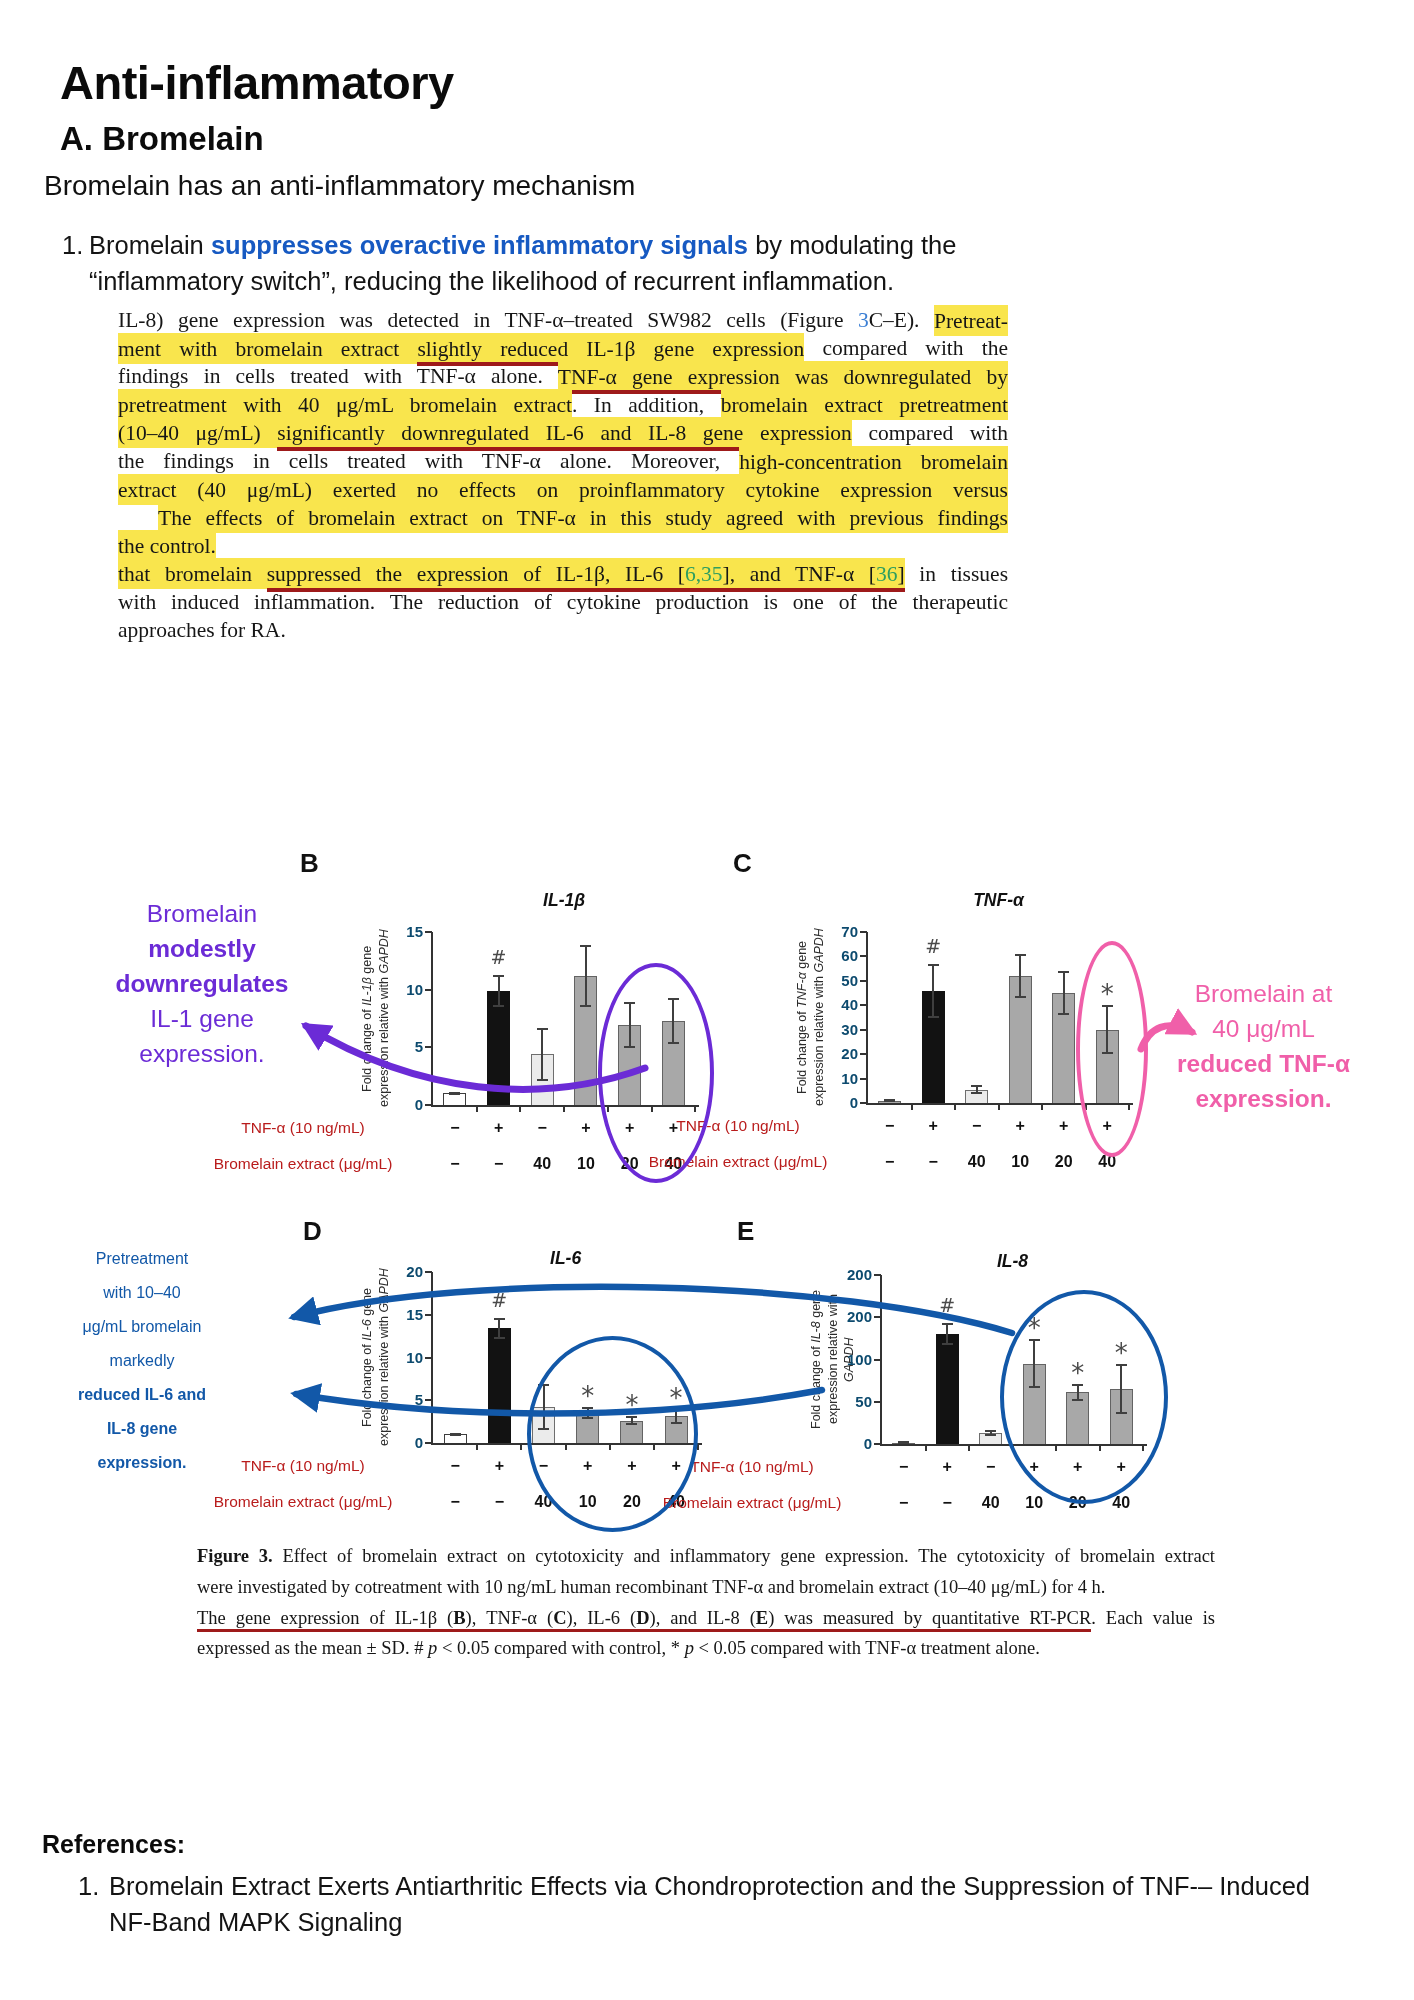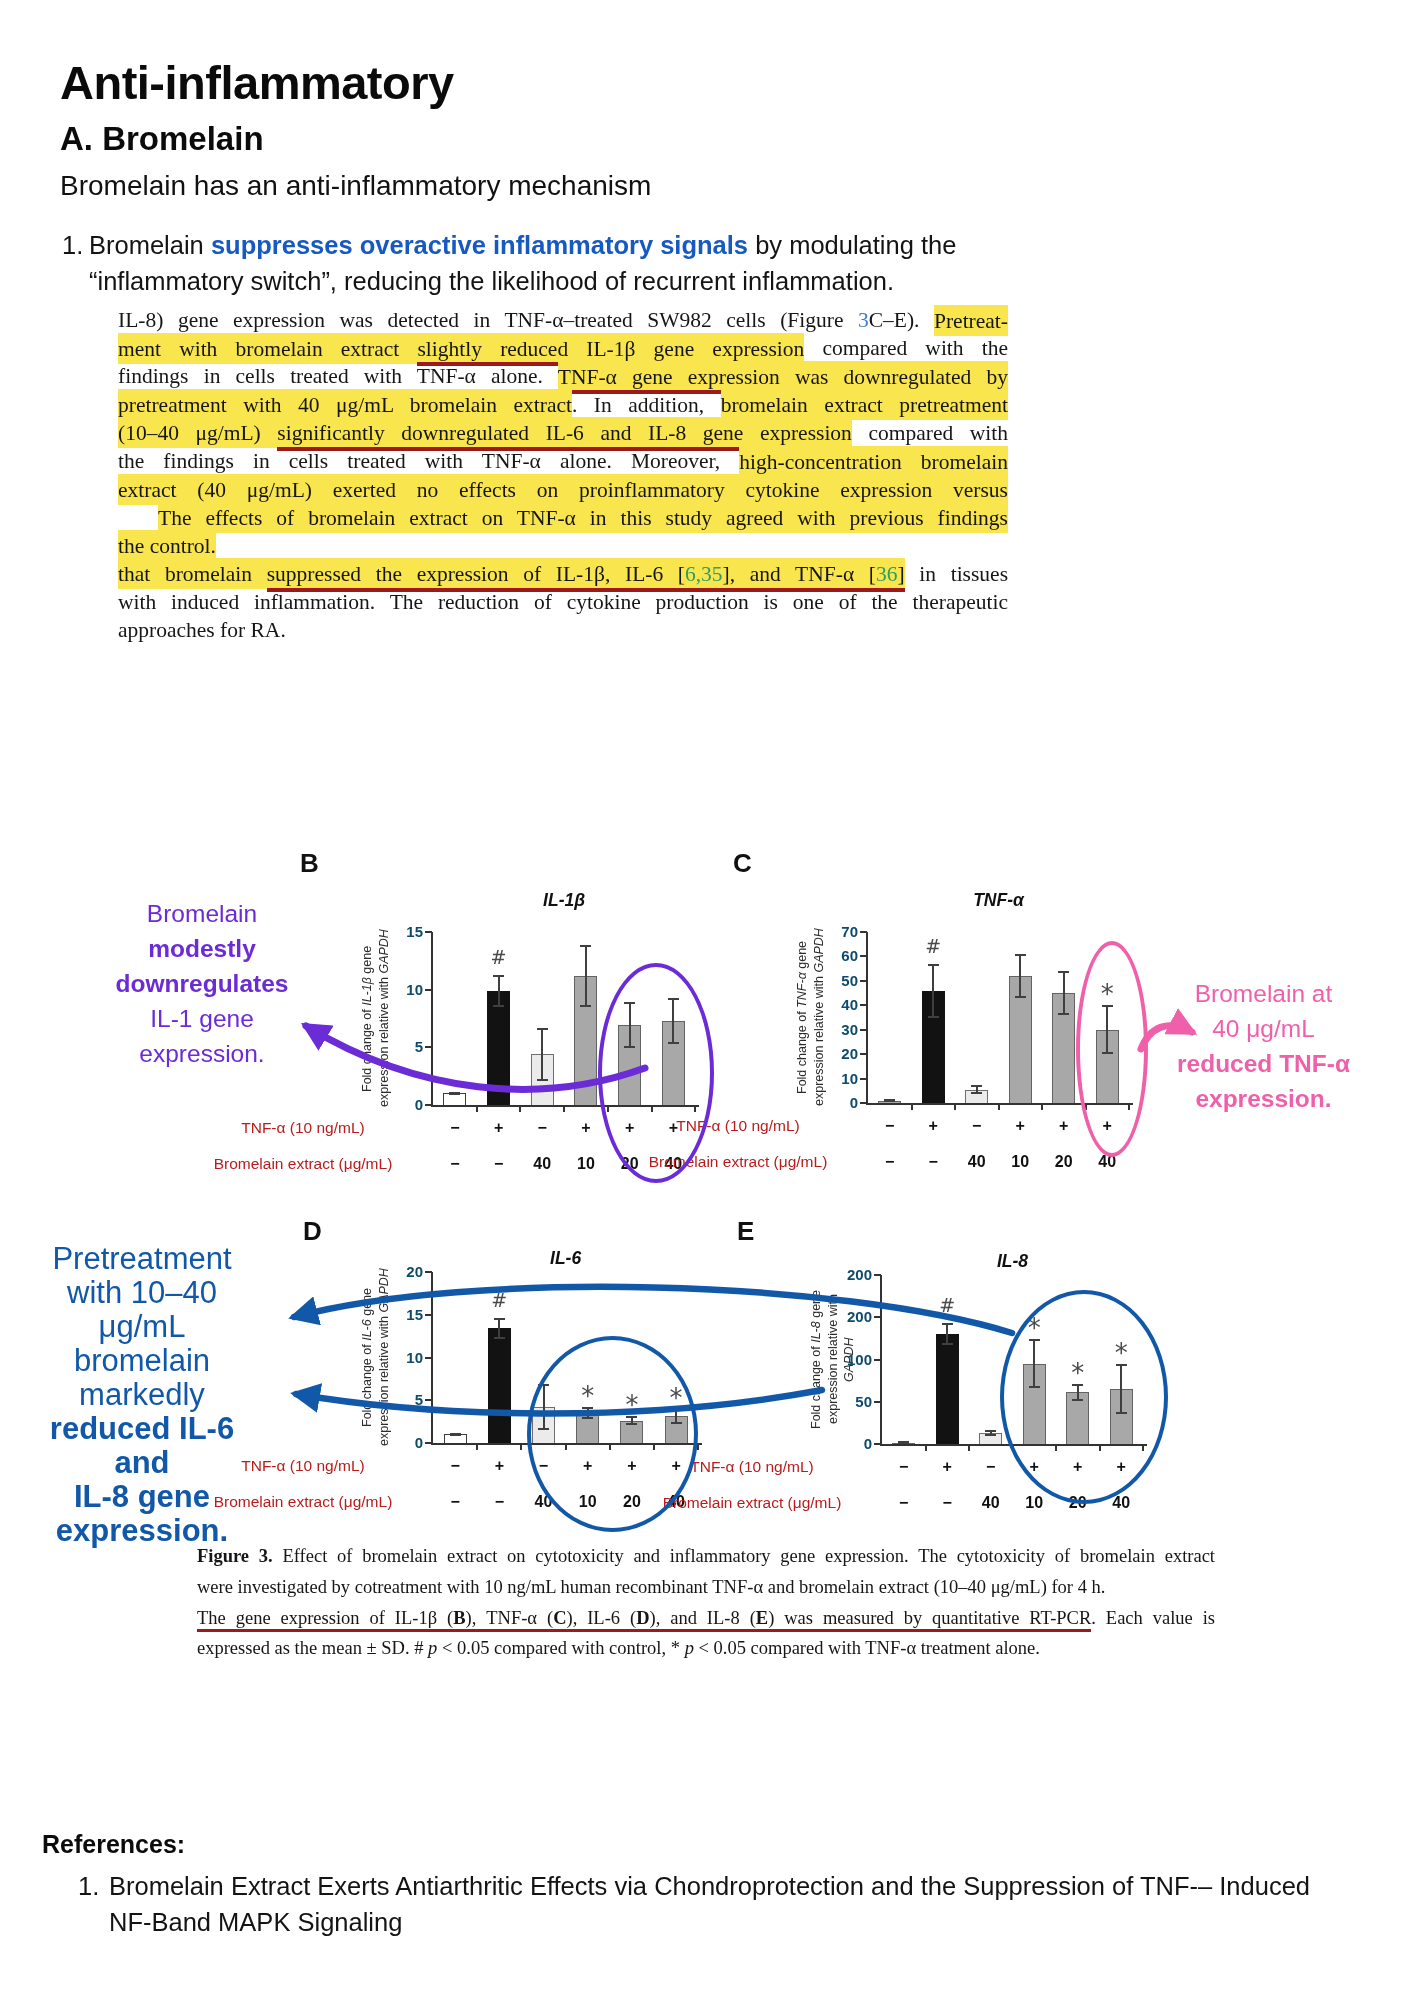--- a/index.html
+++ b/index.html
@@ -3,21 +3,21 @@
 <meta charset="utf-8">
 <style>
   html,body{margin:0;padding:0;}
   body{
     width:1414px;height:2000px;position:relative;background:#ffffff;overflow:hidden;
     font-family:"Liberation Sans",sans-serif;color:#141414;
   }
   
   .h1{position:absolute;left:60px;top:55px;font-size:47px;font-weight:800;letter-spacing:-0.5px;color:#0b0b0b;}
   .h2{position:absolute;left:60px;top:120px;font-size:33px;font-weight:700;color:#0b0b0b;}
-  .subtitle{position:absolute;left:60px;top:170px;font-size:28px;font-weight:400;color:#111;}
+  .subtitle{position:absolute;left:44px;top:170px;font-size:28px;font-weight:400;color:#111;}
   
   .point{position:absolute;left:62px;top:228px;width:1045px;display:flex;font-size:25.5px;line-height:35.5px;}
   .pt-num{flex:0 0 27px;}
   .pt-emph{color:var(--accent_blue_bold);font-weight:700;}
   
   #excerpt{position:absolute;left:118px;top:306px;}
   .ex-line{width:890px;font-family:"Liberation Serif",serif;font-size:21.5px;line-height:28.2px;color:#161616;white-space:normal;}
   .j{text-align:justify;text-align-last:justify;}
   .hl{background:var(--highlight_yellow);padding:3.5px 0;-webkit-box-decoration-break:clone;box-decoration-break:clone;}
   .rl{border-bottom:4.5px solid var(--underline_red);padding-bottom:2px;}
@@ -46,21 +46,21 @@
   #ah-purple path{fill:var(--annotation_purple);}
   #ah-pink path{fill:var(--annotation_pink);}
   #ah-blue path{fill:var(--annotation_blue);}
   .arrow-purple{stroke:var(--annotation_purple);}
   .arrow-pink{stroke:var(--annotation_pink);}
   .arrow-blue{stroke:var(--annotation_blue);}
   
   .ann{position:absolute;text-align:center;z-index:4;font-weight:500;}
   #ann-purple{left:92px;top:896px;width:220px;font-size:24.5px;line-height:35px;}
   #ann-pink{left:1156px;top:976px;width:215px;font-size:24.5px;line-height:35px;}
-  #ann-blue{left:44px;top:1242px;width:196px;font-size:31px;line-height:34px;}
+  #ann-blue{left:44px;top:1242px;width:196px;font-size:16px;line-height:34px;}
   
   #caption{position:absolute;left:197px;top:1541px;z-index:2;}
   .cap-line{width:1018px;font-family:"Liberation Serif",serif;font-size:18.5px;line-height:30.8px;color:#161616;}
   
   .refs-h{position:absolute;left:42px;top:1830px;font-size:25px;font-weight:700;color:#0b0b0b;}
   .ref-item{position:absolute;left:78px;top:1868px;width:1270px;display:flex;font-size:25.5px;line-height:36px;}
   .ref-num{flex:0 0 31px;}
 </style>
 </head>
 <body>

